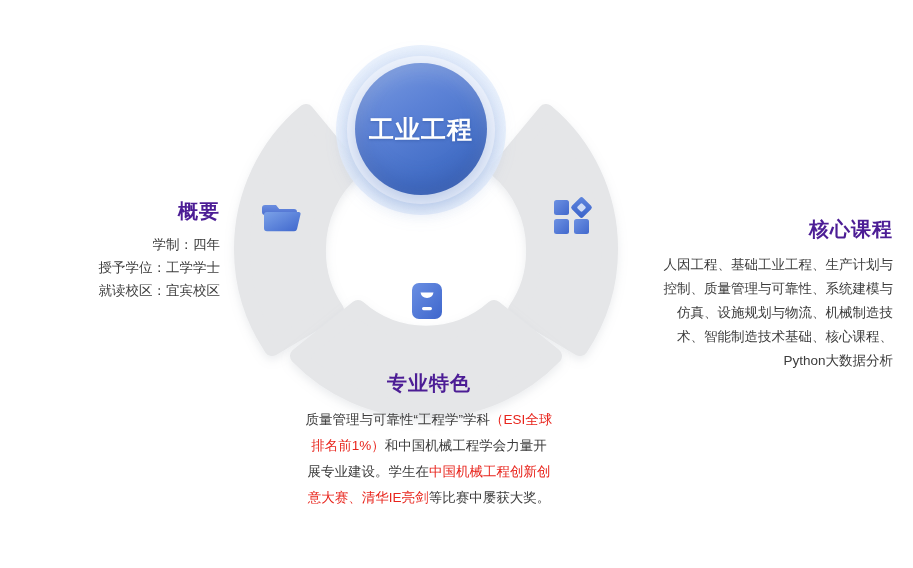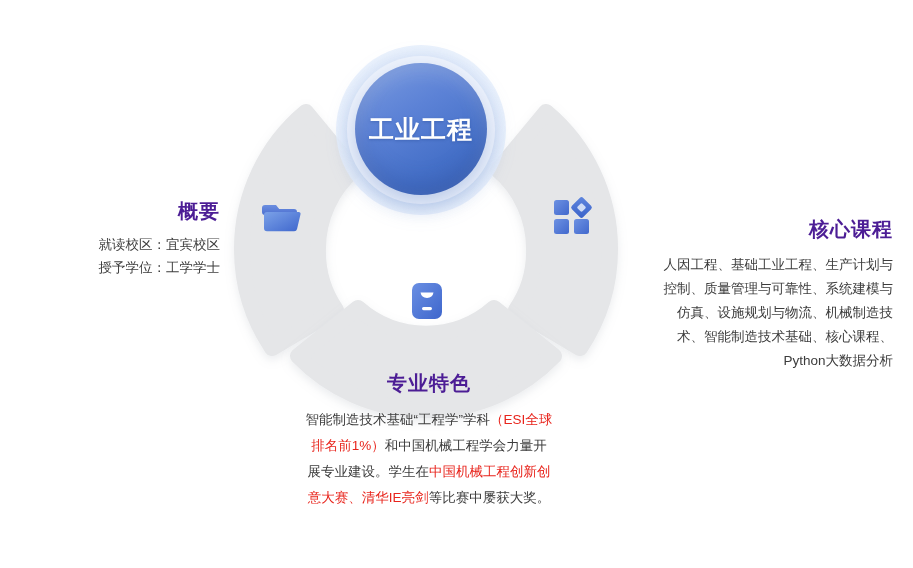--- a/index.html
+++ b/index.html
@@ -252,29 +252,30 @@
         </linearGradient>
       </defs>
       <rect x="9" y="6" width="30" height="36" rx="7" fill="url(#gBadge)"></rect>
       <path d="M17.5 15.5 a6.6 6.6 0 0 0 13 0 z" fill="#ffffff"></path>
       <rect x="19" y="30" width="10" height="3.2" rx="1.6" fill="#ffffff"></rect>
     </svg>
   </div>
 
   <div class="block block-overview">
     <h3>概要</h3>
+    <p>学制：四年</p>
+    <p>授予学位：工学学士</p>
     <p>就读校区：宜宾校区</p>
-    <p>授予学位：工学学士</p>
   </div>
 
   <div class="block block-courses">
     <h3>核心课程</h3>
     <p>人因工程、基础工业工程、生产计划与控制、质量管理与可靠性、系统建模与仿真、设施规划与物流、机械制造技术、智能制造技术基础、核心课程、Python大数据分析</p>
   </div>
 
   <div class="block block-features">
     <h3>专业特色</h3>
     <p>
-      <span>智能制造技术基础“工程学”学科</span><span class="hl">（ESI全球排名前1%）</span><span>和中国机械工程学会力量开展专业建设。学生在</span><span class="hl">中国机械工程创新创意大赛、清华IE亮剑</span><span>等比赛中屡获大奖。</span>
+      <span>质量管理与可靠性“工程学”学科</span><span class="hl">（ESI全球排名前1%）</span><span>和中国机械工程学会力量开展专业建设。学生在</span><span class="hl">中国机械工程创新创意大赛、清华IE亮剑</span><span>等比赛中屡获大奖。</span>
     </p>
   </div>
 
 </div>
 
 </body></html>

